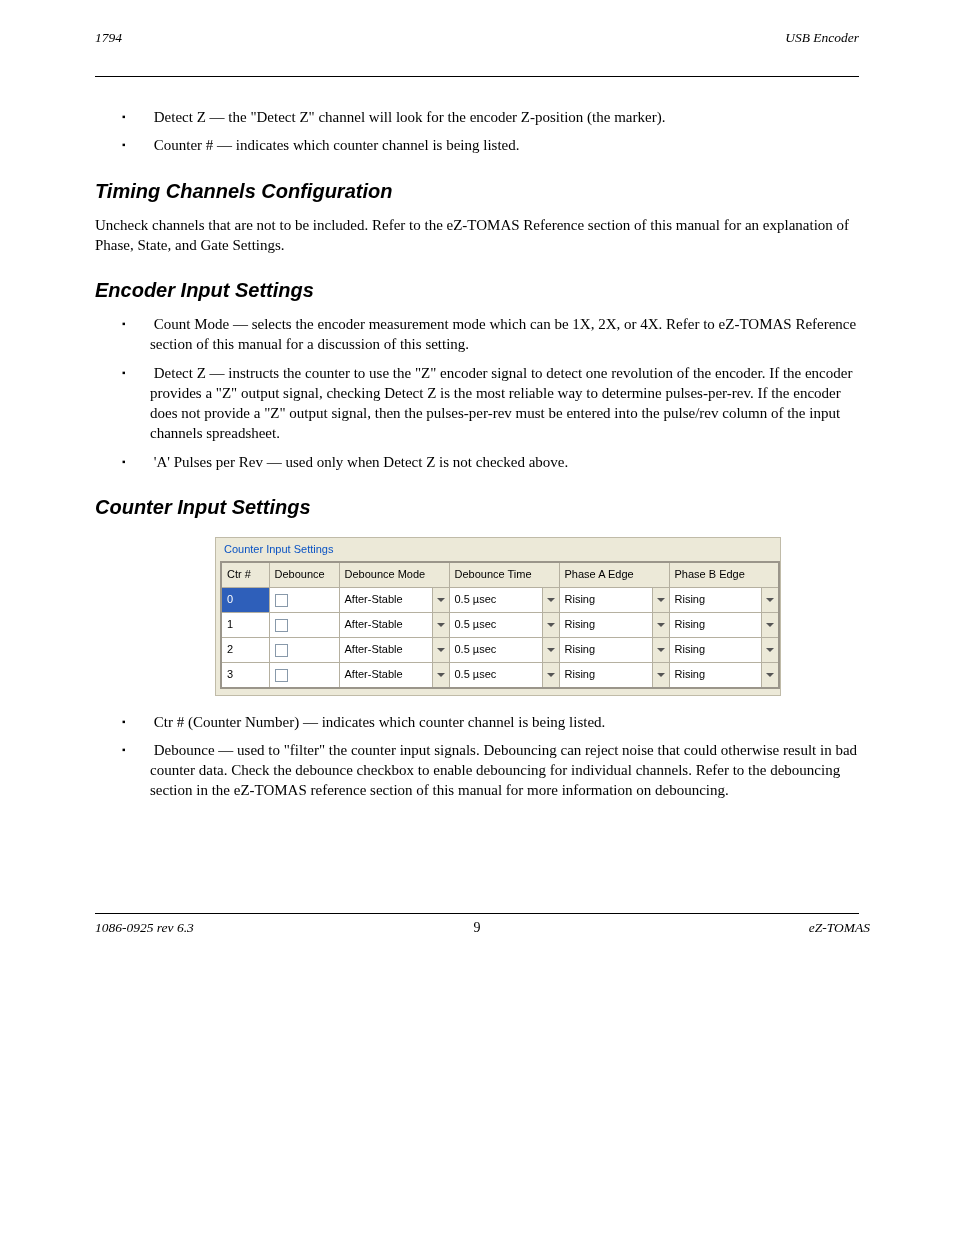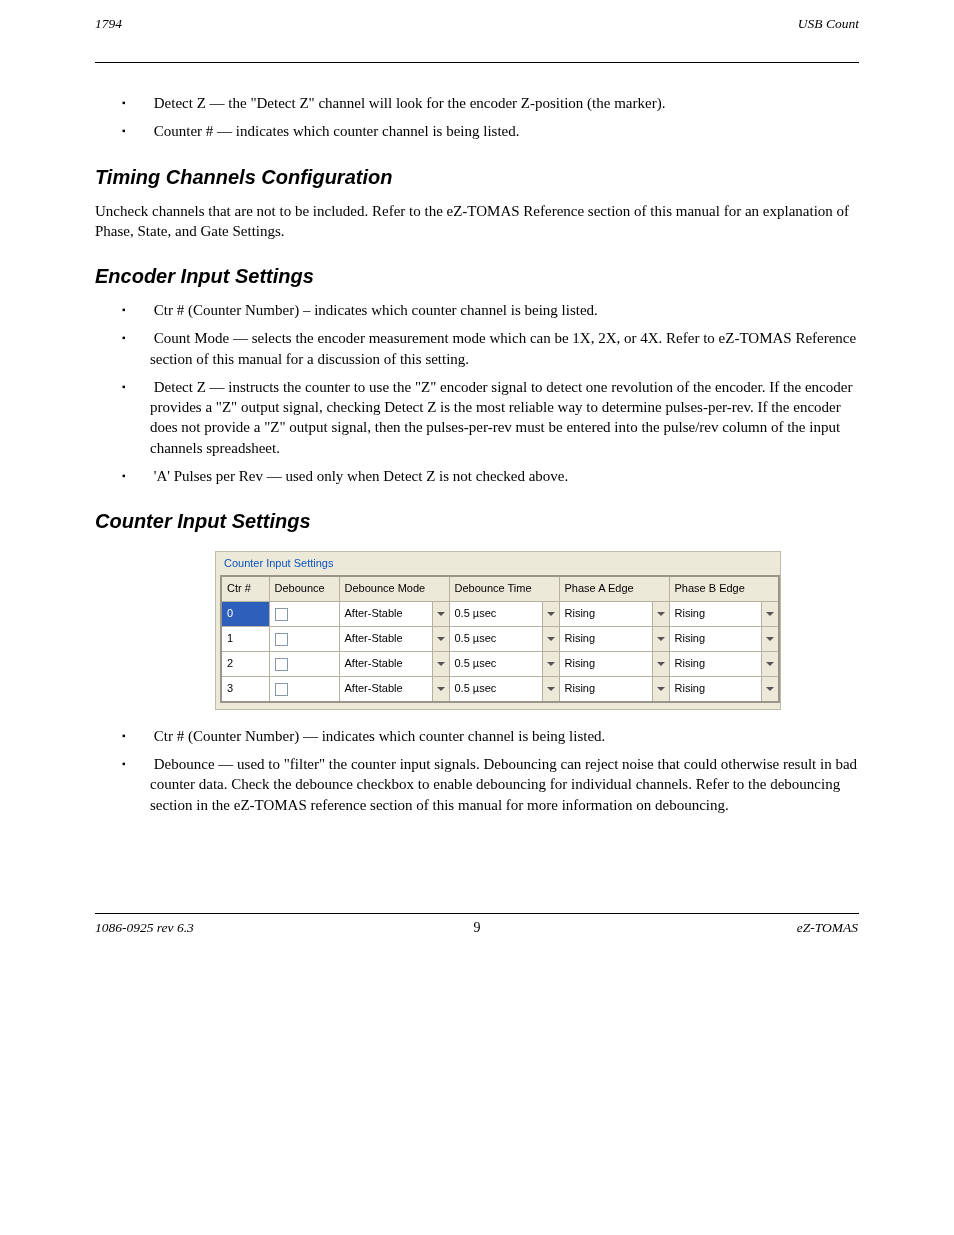--- a/index.html
+++ b/index.html
@@ -7,21 +7,21 @@
     background: #fff;
     font-family: Arial, Helvetica, sans-serif;
     color: #000;
     font-size: 14px;
   }
   .page {
     width: 954px;
     height: 984px;
     position: relative;
     box-sizing: border-box;
-    padding: 38px 95px 40px 95px;
+    padding: 52px 95px 40px 95px;
   }
   .top-rule {
     border-top: 1.5px solid #000;
     margin-top: 30px;
     margin-bottom: 30px;
   }
   .header-row {
     display: flex;
     justify-content: space-between;
     font-style: italic;
@@ -138,21 +138,21 @@
   .footer-rule {
     position: absolute;
     left: 95px;
     right: 95px;
     bottom: 70px;
     border-top: 1.5px solid #000;
   }
   .footer-row {
     position: absolute;
     left: 95px;
-    right: 96px;
+    right: 84px;
     bottom: 48px;
     display: flex;
     justify-content: space-between;
     font-style: italic;
     font-size: 13.5px;
     font-family: "Times New Roman", serif;
   }
   .footer-center {
     position: absolute;
     left: 0; right: 0; bottom: 48px;
@@ -161,44 +161,41 @@
     font-size: 14px;
   }
 </style>
 </head>
 <body>
 
 <div class="page">
 
   <div class="header-row">
     <span>1794</span>
-    <span>USB Count</span>
+    <span>USB Encoder</span>
   </div>
   <div class="top-rule"></div>
 
   <div class="content">
 
     <ul class="b">
       <li>
         <span class="bold">Detect Z</span><span> — the "Detect Z" channel will look for the encoder Z-position (the marker).</span>
       </li>
       <li>
         <span class="bold">Counter #</span><span> — indicates which counter channel is being listed.</span>
       </li>
     </ul>
 
     <h3 class="section">Timing Channels Configuration</h3>
     <p class="body">Uncheck channels that are not to be included. Refer to the eZ-TOMAS Reference section of this manual for an explanation of Phase, State, and Gate Settings.</p>
 
     <h3 class="section">Encoder Input Settings</h3>
 
     <ul class="b">
-      <li>
-        <span class="bold">Ctr #</span><span> (Counter Number) – indicates which counter channel is being listed.</span>
-      </li>
       <li>
         <span class="bold">Count Mode</span><span> — selects the encoder measurement mode which can be 1X, 2X, or 4X. Refer to eZ-TOMAS Reference section of this manual for a discussion of this setting.</span>
       </li>
       <li>
         <span class="bold">Detect Z</span><span> — instructs the counter to use the "Z" encoder signal to detect one revolution of the encoder. If the encoder provides a "Z" output signal, checking Detect Z is the most reliable way to determine pulses-per-rev. If the encoder does not provide a "Z" output signal, then the pulses-per-rev must be entered into the pulse/rev column of the input channels spreadsheet.</span>
       </li>
       <li>
         <span class="bold">'A' Pulses per Rev</span><span> — used only when Detect Z is not checked above.</span>
       </li>
     </ul>

